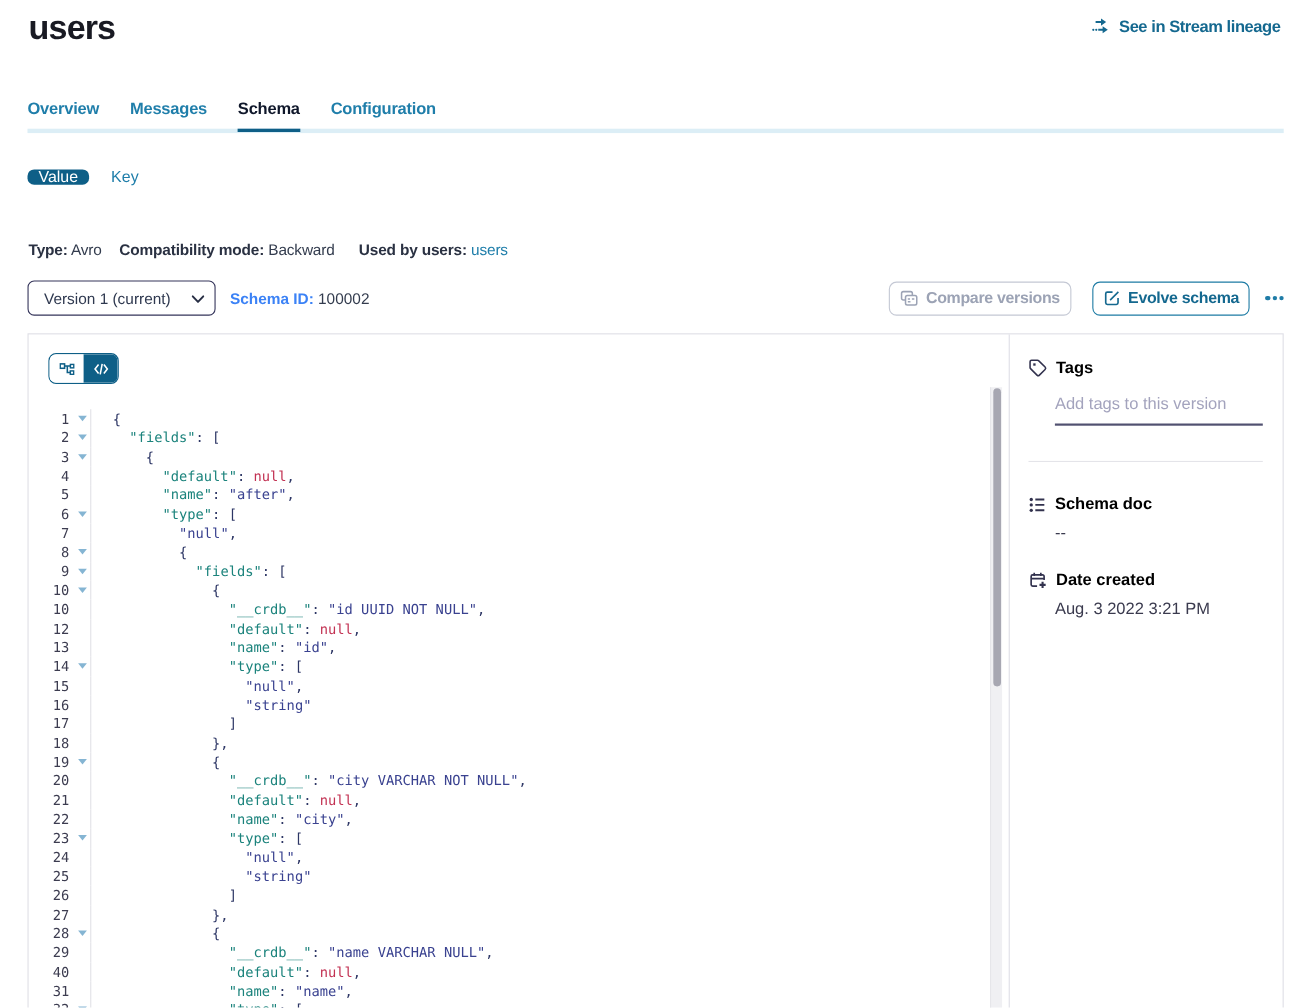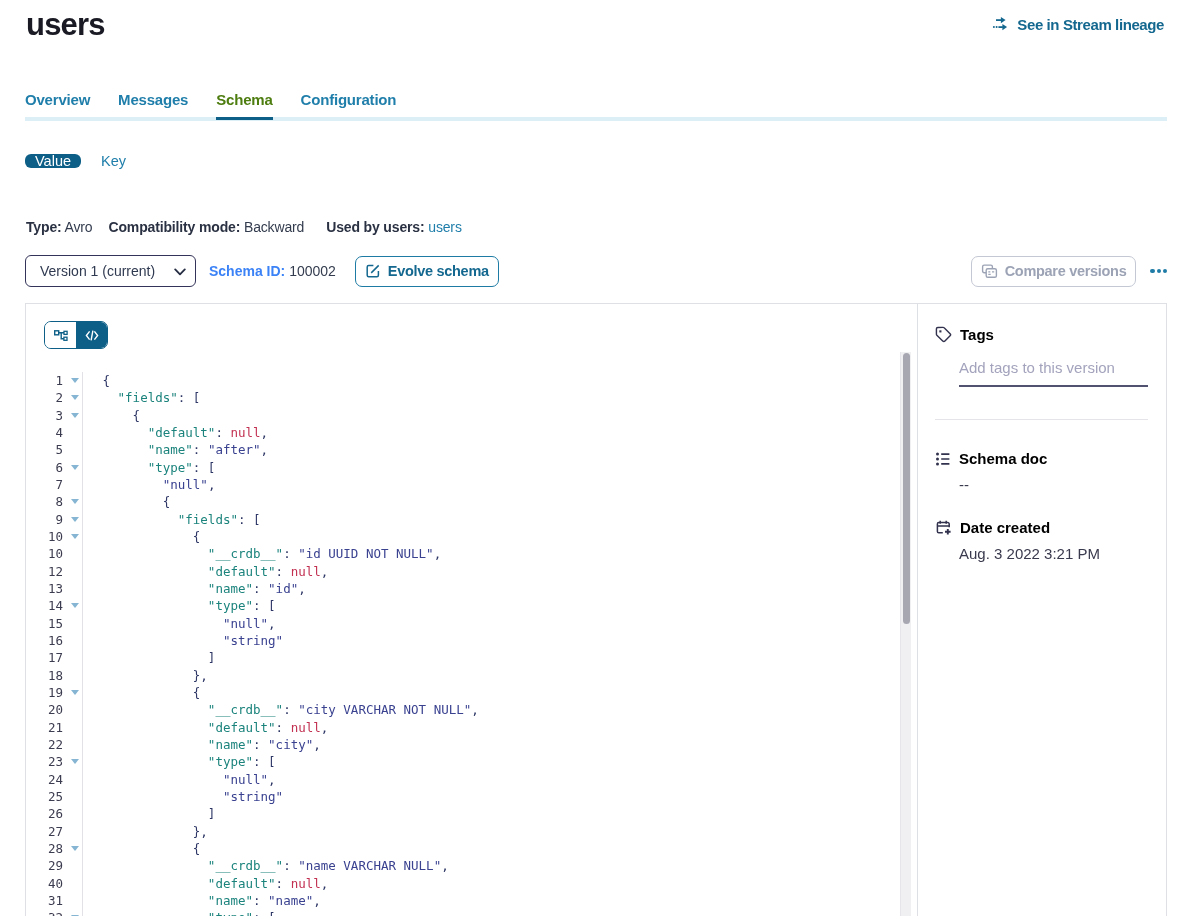--- a/index.html
+++ b/index.html
@@ -13,21 +13,21 @@
 .lineage-link { position:absolute; top:15px; right:25px; display:flex; align-items:center;
   gap:7px; color:#14688f; font-size:15px; font-weight:700; letter-spacing:-0.4px; cursor:pointer; }
 
 
 .tab-underline-track { position:absolute; top:117px; left:25px; right:22px; height:3.5px;
   background:#dceef6; }
 .tabs { position:absolute; top:92px; left:25px; display:flex; }
 .tab { font-size:15px; font-weight:700; color:#1f7eaa; line-height:16px;
   letter-spacing:-0.2px; padding-bottom:9px; border-bottom:3.5px solid transparent; margin-right:28px;
   cursor:pointer; position:relative; z-index:2; }
-.tab.active { color:#4d7c0f; border-bottom-color:#0e5f87; }
+.tab.active { color:#0f172a; border-bottom-color:#0e5f87; }
 
 
 .subtabs { position:absolute; top:154px; left:25px; display:flex; gap:10px; }
 .seg { height:14px; padding:0 10px; border-radius:6px; font-size:14.5px; display:flex;
   align-items:center; color:#1f7eaa; cursor:pointer; }
 .seg.active { background:#0e5f87; color:#fff; }
 
 
 .meta { position:absolute; top:219px; left:26px; font-size:14px; color:#333c4e;
   display:flex; line-height:17px; }
@@ -136,34 +136,34 @@
     <div class="version-select" role="combobox">
       <span>Version 1 (current)</span>
       <svg width="12" height="8" viewBox="0 0 12 8" fill="none">
         <path d="M1.2 1.4L6 6.4L10.8 1.4" stroke="#272e44" stroke-width="1.8" stroke-linecap="round" stroke-linejoin="round"></path>
       </svg>
     </div>
     <div class="schema-id">
       <b>Schema ID:</b>
       <span>100002</span>
     </div>
-    <button class="btn btn-evolve">
-      <svg width="16" height="16" viewBox="0 0 16 16" fill="none">
-        <path d="M8.4 2.6H3.7A1.5 1.5 0 0 0 2.2 4.1v8.2a1.5 1.5 0 0 0 1.5 1.5h8.2a1.5 1.5 0 0 0 1.5-1.5V8" stroke="#14688f" stroke-width="1.5"></path>
-        <path d="M6.2 9.9L13.7 2.4" stroke="#14688f" stroke-width="1.5"></path>
-      </svg>
-      <span>Evolve schema</span>
-    </button>
     <button class="btn btn-compare" disabled="">
       <svg width="17" height="17" viewBox="0 0 17 17" fill="none">
         <rect x="1.6" y="2.1" width="9.8" height="7.6" rx="1.6" stroke="#9ca3b5" stroke-width="1.4"></rect>
         <rect x="5.2" y="5.7" width="10.2" height="8.6" rx="1.6" fill="#fff" stroke="#9ca3b5" stroke-width="1.4"></rect>
         <path d="M7.3 8.8h2M11 8.8h2.2M7.3 11.3h2.4" stroke="#9ca3b5" stroke-width="1.3"></path>
       </svg>
       <span>Compare versions</span>
+    </button>
+    <button class="btn btn-evolve">
+      <svg width="16" height="16" viewBox="0 0 16 16" fill="none">
+        <path d="M8.4 2.6H3.7A1.5 1.5 0 0 0 2.2 4.1v8.2a1.5 1.5 0 0 0 1.5 1.5h8.2a1.5 1.5 0 0 0 1.5-1.5V8" stroke="#14688f" stroke-width="1.5"></path>
+        <path d="M6.2 9.9L13.7 2.4" stroke="#14688f" stroke-width="1.5"></path>
+      </svg>
+      <span>Evolve schema</span>
     </button>
     <div class="more-menu">
       <i></i>
         <i></i>
         <i></i>
     </div>
   </div>
 
   <div class="panel">
     <div class="editor">

